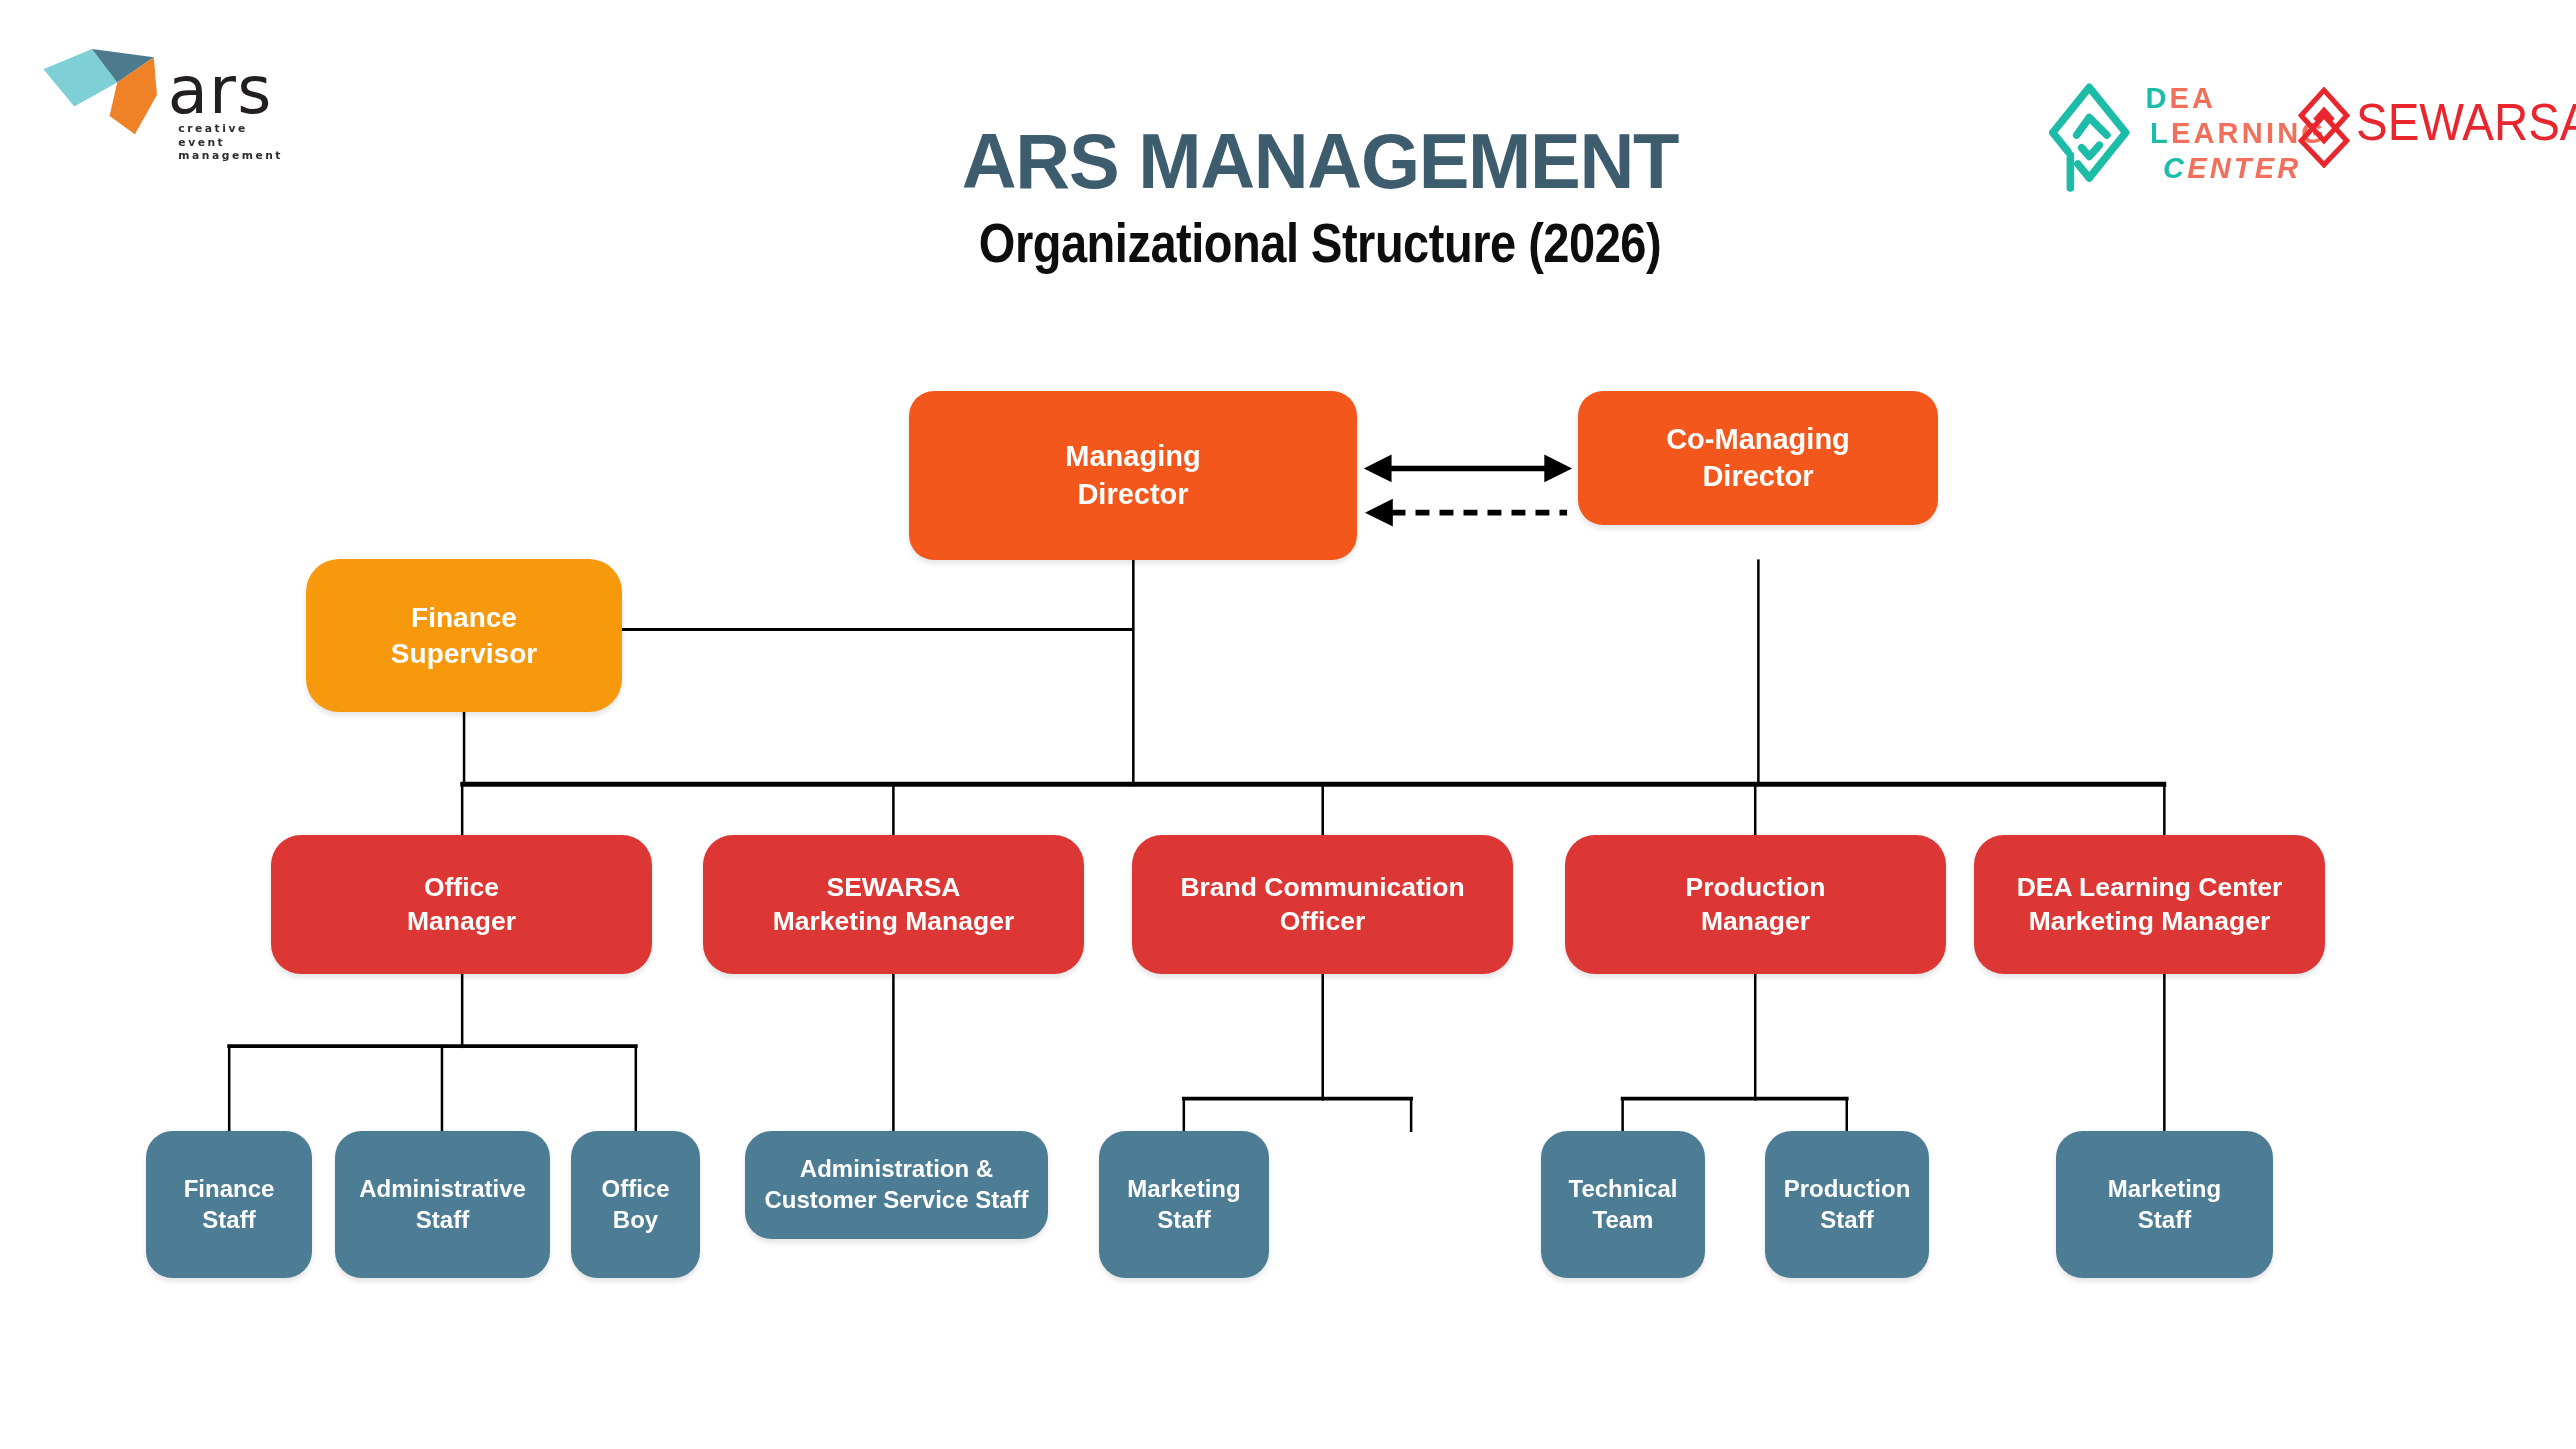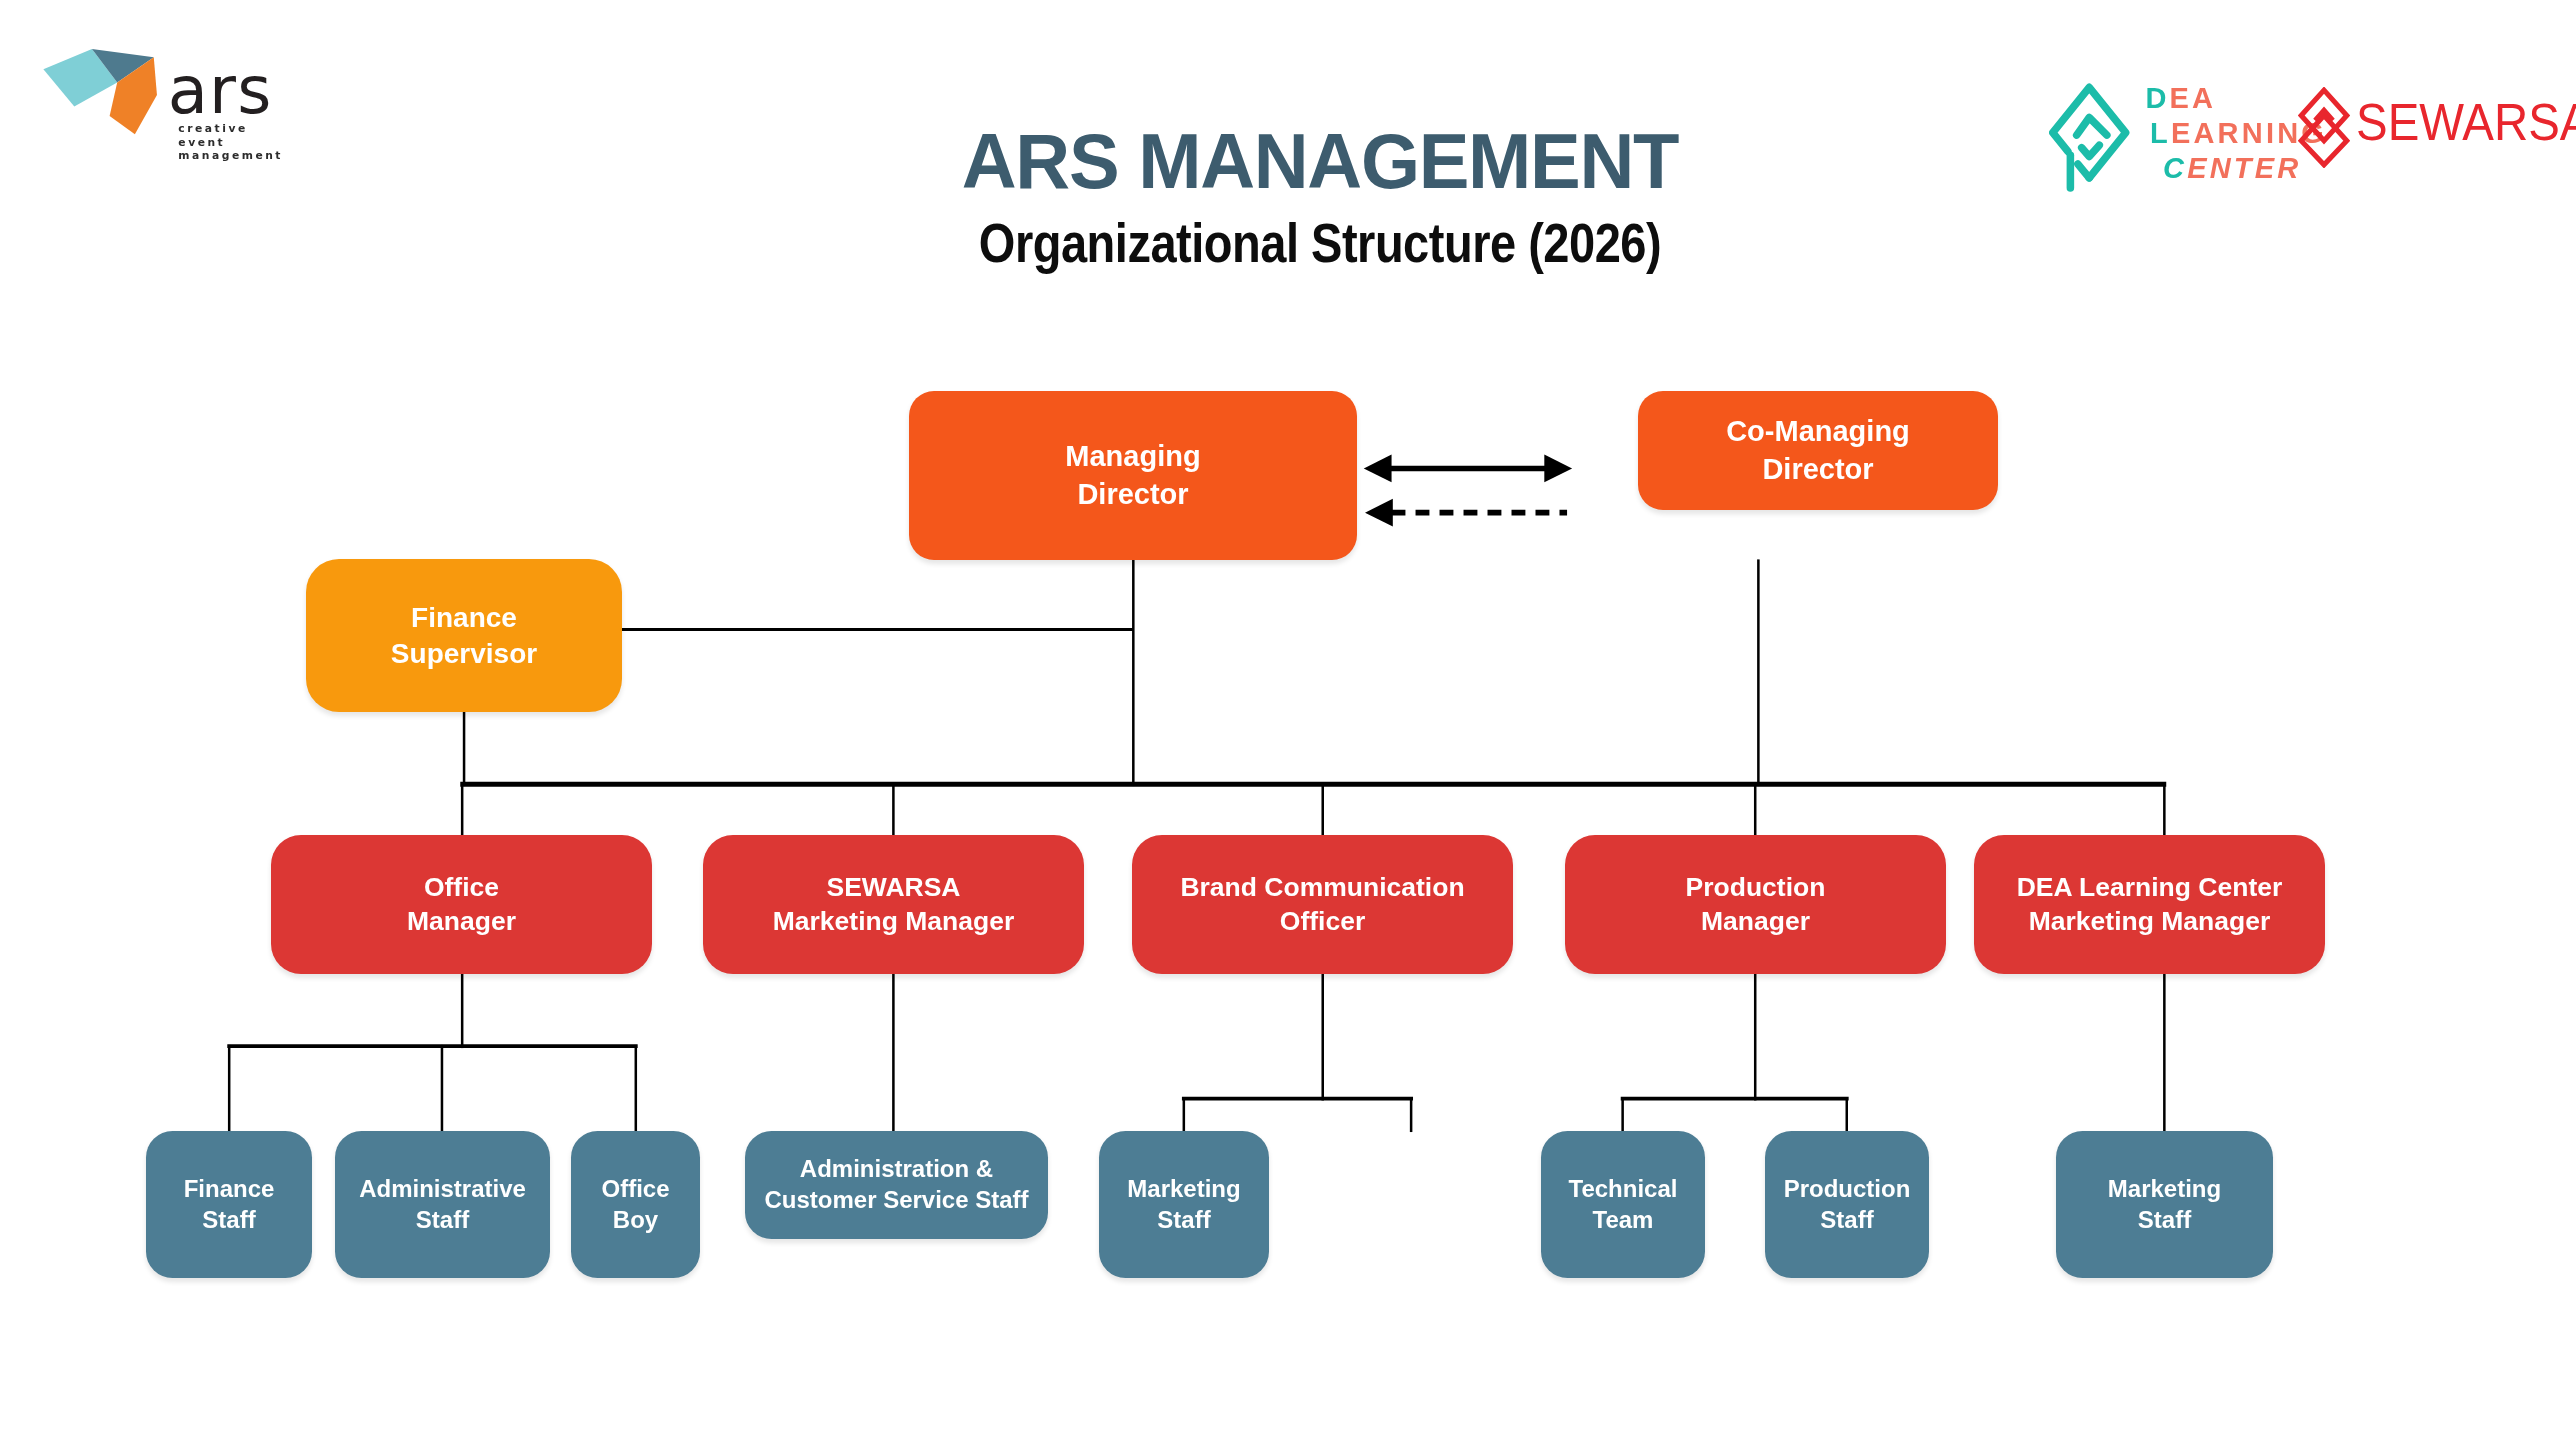--- a/index.html
+++ b/index.html
@@ -143,21 +143,21 @@
     <g fill="none" stroke="#E8262D" stroke-width="8" stroke-linejoin="miter">
       <polygon points="41,5 77,45 41,85 5,45"></polygon>
       <polygon points="41,45 77,85 41,123 5,85"></polygon>
       <path d="M 27 53 L 41 37 L 55 53"></path>
     </g>
   </svg>
   <div class="sewarsa-word">SEWARSA</div>
 
   <div class="node orange" style="left:909px;top:391px;width:448px;height:169px;">Managing
 Director</div>
-  <div class="node orange" style="left:1638px;top:391px;width:360px;height:119px;">Co-Managing
+  <div class="node orange" style="left:1578px;top:391px;width:360px;height:134px;">Co-Managing
 Director</div>
 
   <div class="node amber" style="left:306px;top:559px;width:316px;height:153px;">Finance
 Supervisor</div>
 
   <div class="node red" style="left:271px;top:835px;width:381px;height:139px;">Office
 Manager</div>
   <div class="node red" style="left:703px;top:835px;width:381px;height:139px;">SEWARSA
 Marketing Manager</div>
   <div class="node red" style="left:1132px;top:835px;width:381px;height:139px;">Brand Communication

